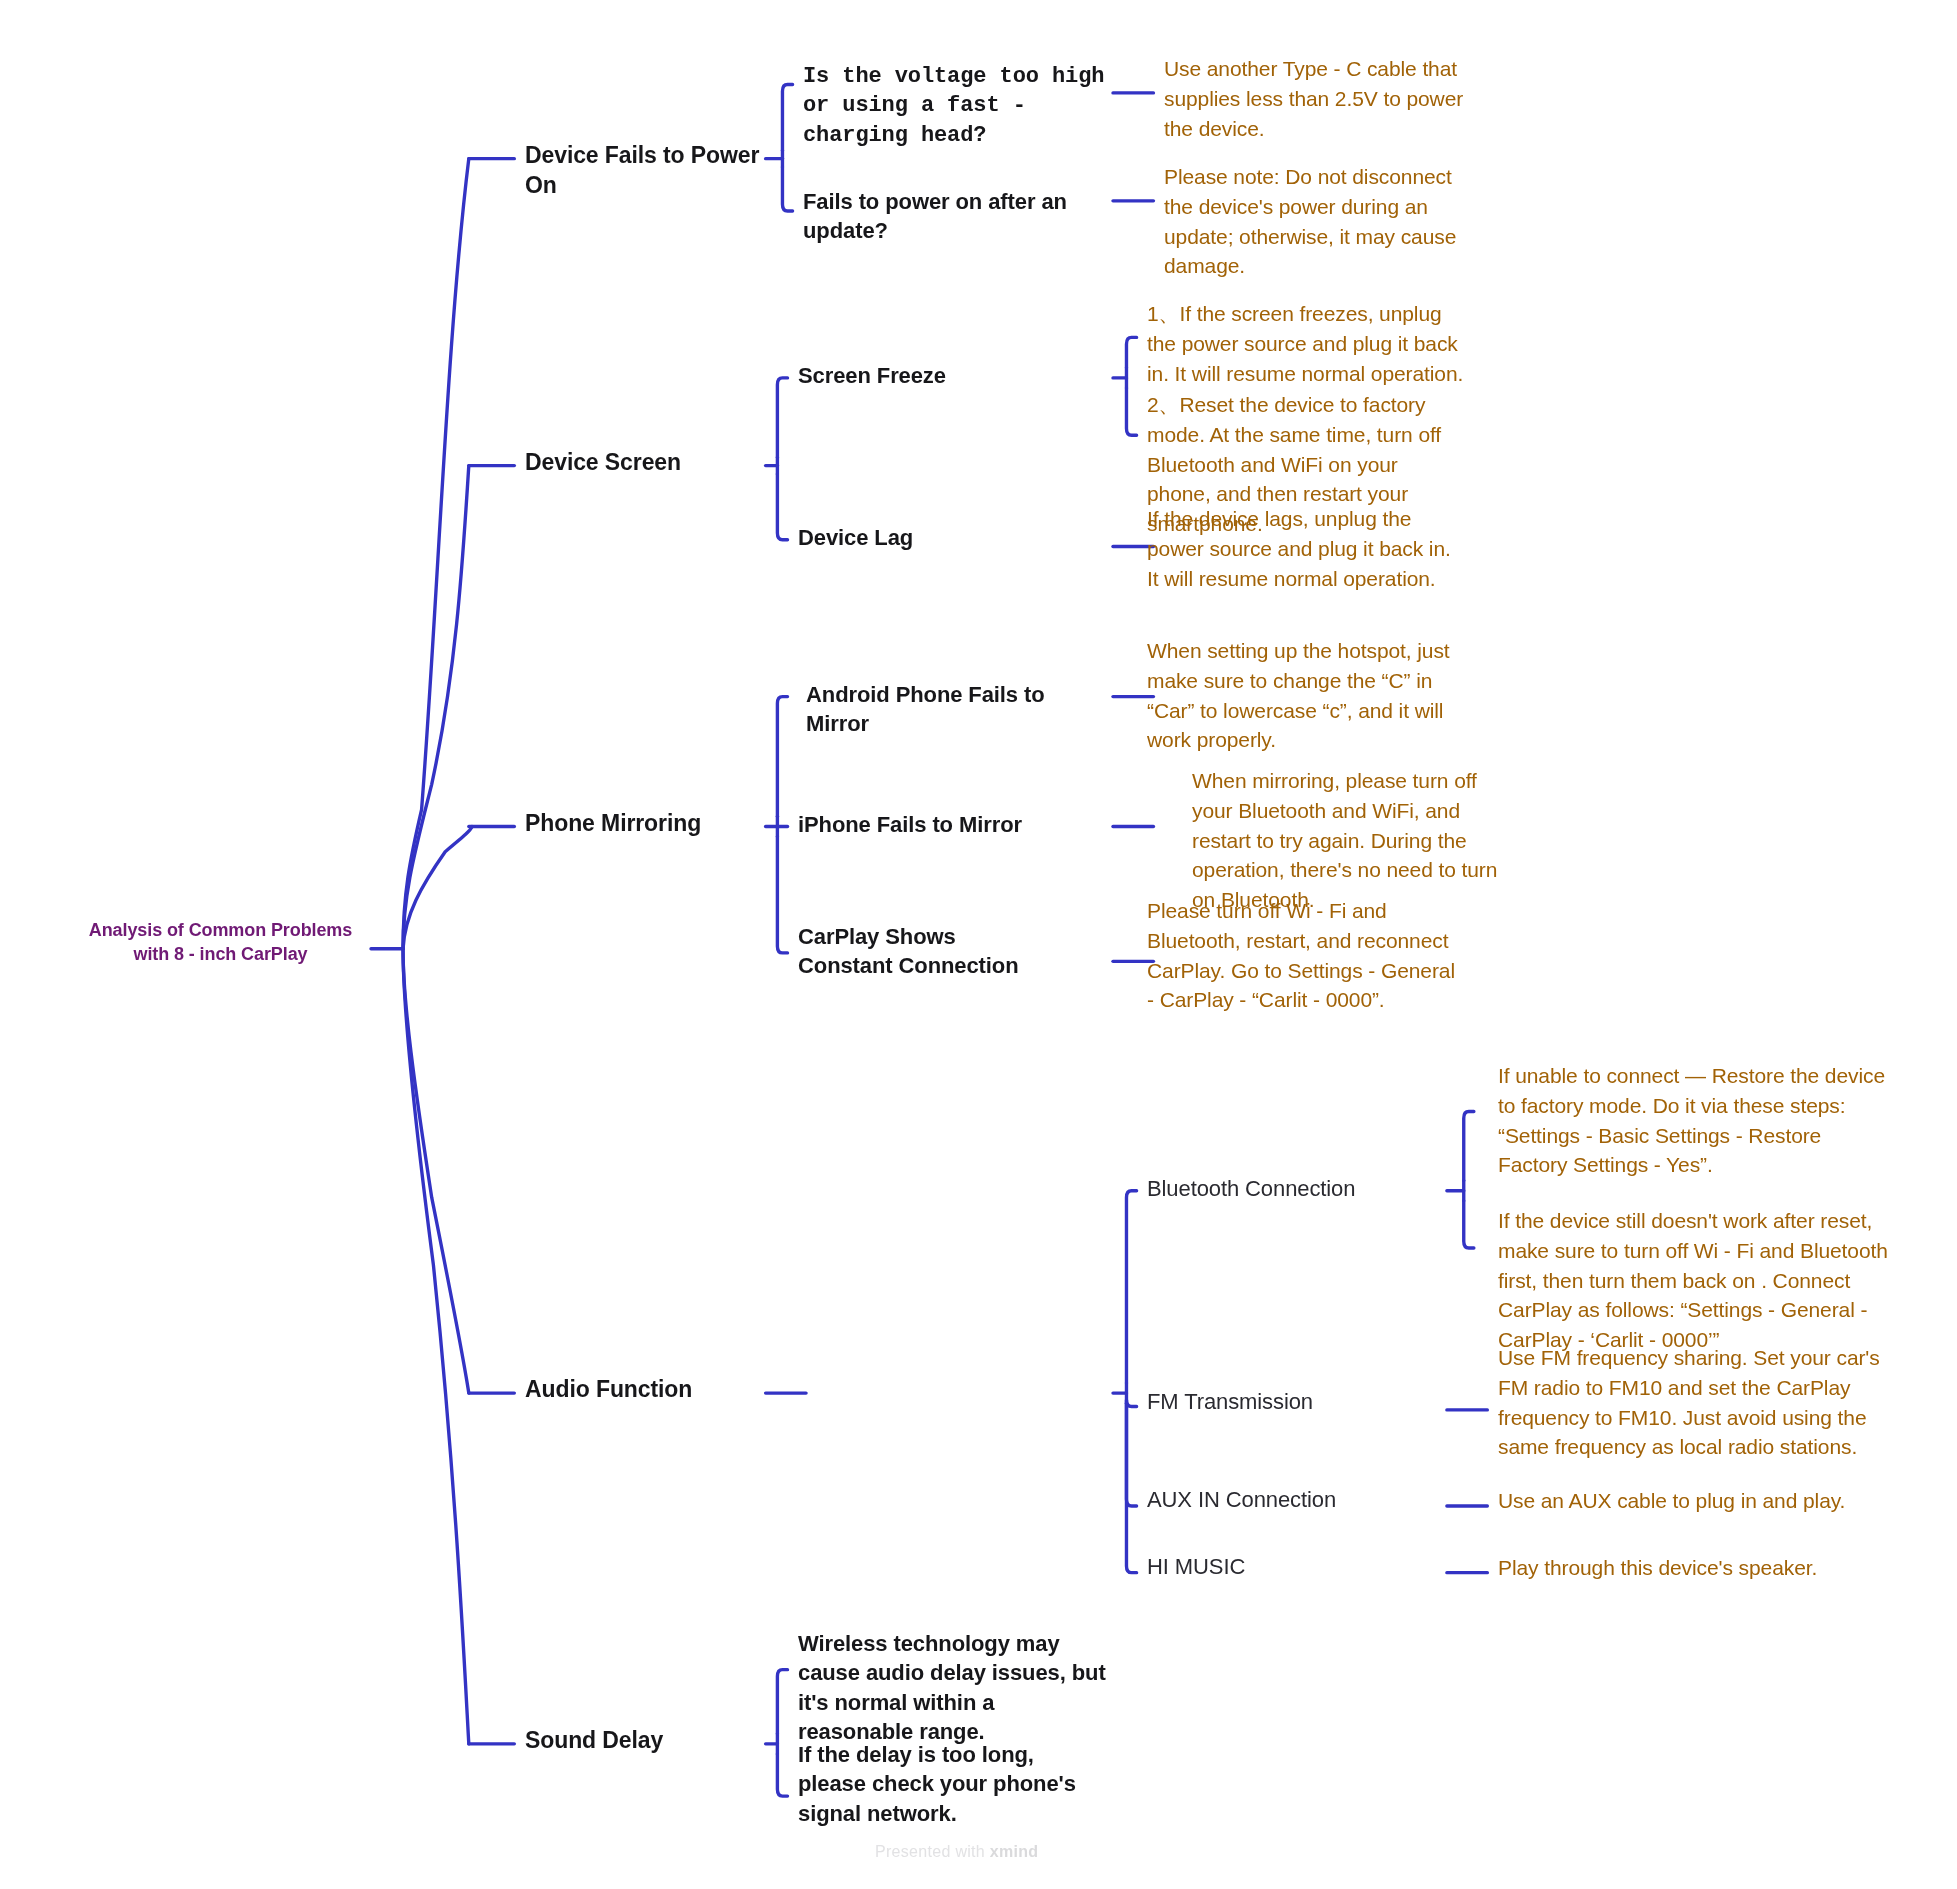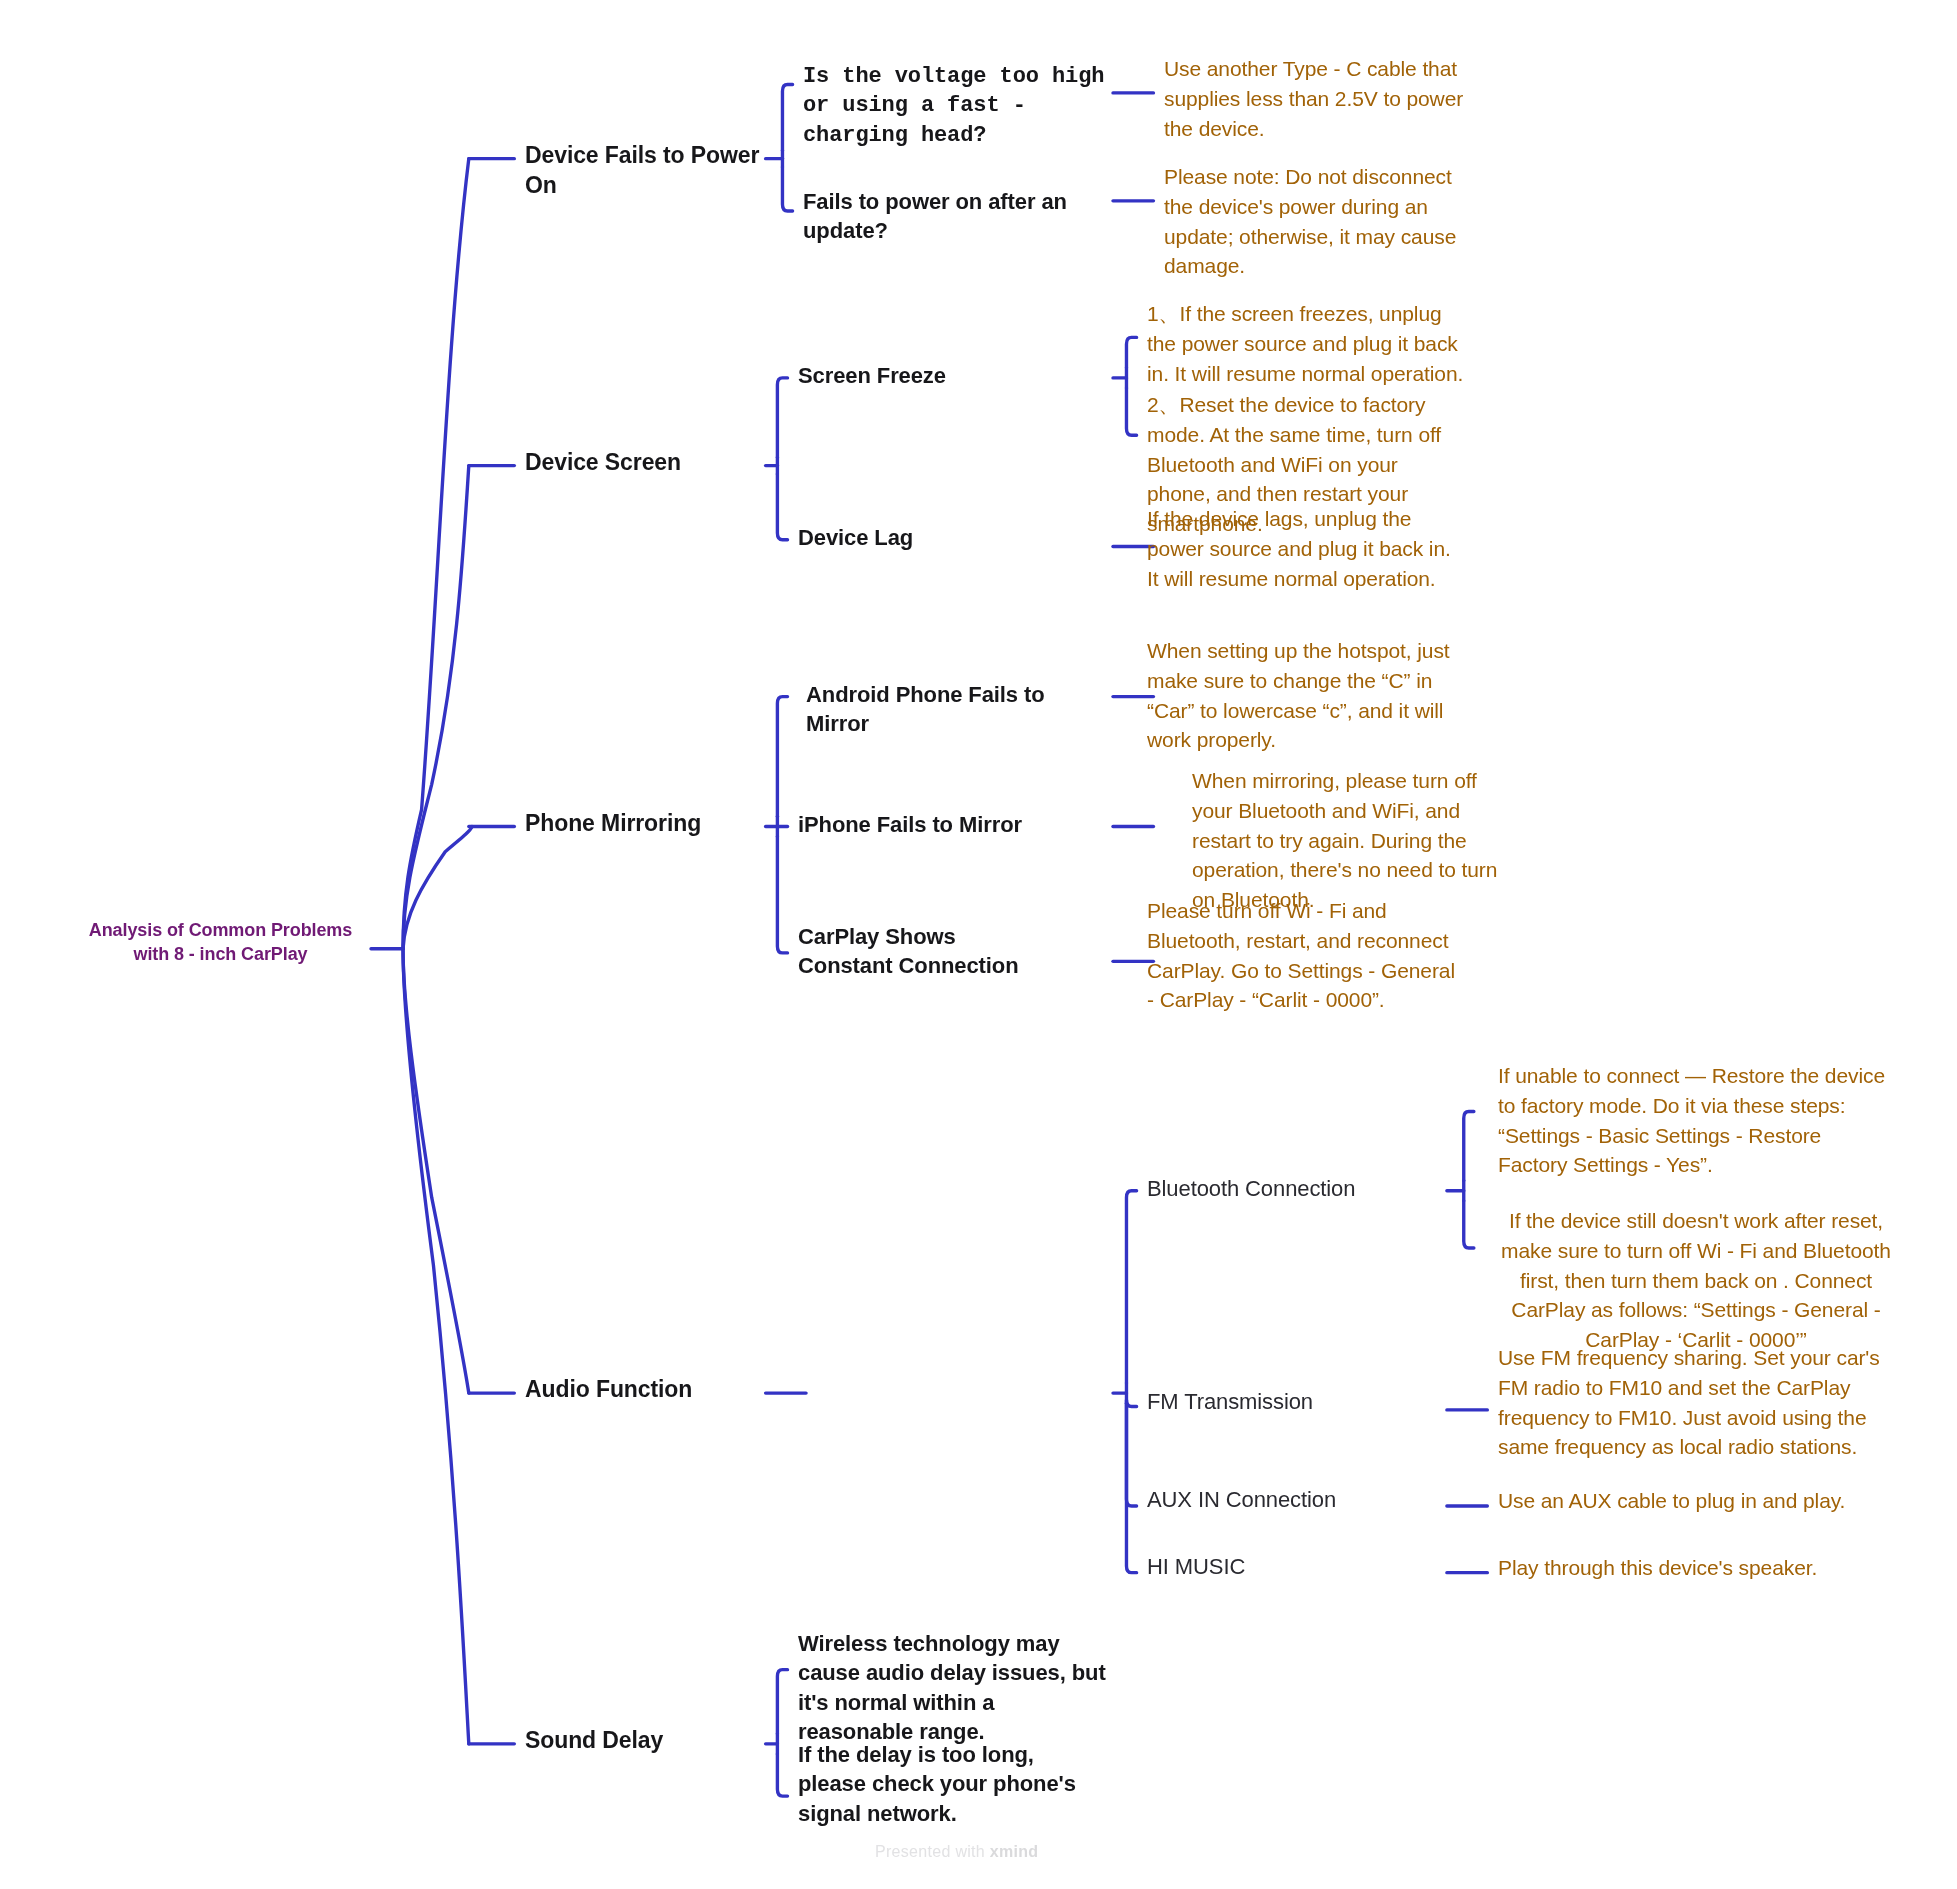--- a/index.html
+++ b/index.html
@@ -187,21 +187,21 @@
 
   <div class="node lvl2" style="left:798px; top:810px; width:287px;">iPhone Fails to Mirror</div>
   <div class="node leaf" style="left:1147px; top:766px; width:320px;margin-left:45px;">When mirroring, please turn off your Bluetooth and WiFi, and restart to try again. During the operation, there's no need to turn on Bluetooth.</div>
 
   <div class="node lvl2" style="left:798px; top:922px; width:253px;">CarPlay Shows Constant Connection</div>
   <div class="node leaf" style="left:1147px; top:896px; width:320px;">Please turn off Wi - Fi and Bluetooth, restart, and reconnect CarPlay. Go to Settings - General - CarPlay - “Carlit - 0000”.</div>
 
 
   <div class="node lvl2r" style="left:1147px; top:1174px; width:287px;">Bluetooth Connection</div>
   <div class="node leaf" style="left:1498px; top:1061px; width:396px;">If unable to connect — Restore the device to factory mode. Do it via these steps: “Settings - Basic Settings - Restore Factory Settings - Yes”.</div>
-  <div class="node leaf" style="left:1498px; top:1206px; width:396px;text-align:center;">If the device still doesn't work after reset, make sure to turn off Wi - Fi and Bluetooth first, then turn them back on . Connect CarPlay as follows: “Settings - General - CarPlay - ‘Carlit - 0000’”</div>
+  <div class="node leaf" style="left:1498px; top:1206px; width:396px;">If the device still doesn't work after reset, make sure to turn off Wi - Fi and Bluetooth first, then turn them back on . Connect CarPlay as follows: “Settings - General - CarPlay - ‘Carlit - 0000’”</div>
 
   <div class="node lvl2r" style="left:1147px; top:1387px; width:287px;">FM Transmission</div>
   <div class="node leaf" style="left:1498px; top:1343px; width:396px;">Use FM frequency sharing. Set your car's FM radio to FM10 and set the CarPlay frequency to FM10. Just avoid using the same frequency as local radio stations.</div>
 
   <div class="node lvl2r" style="left:1147px; top:1485px; width:287px;">AUX IN Connection</div>
   <div class="node leaf" style="left:1498px; top:1486px; width:396px;">Use an AUX cable to plug in and play.</div>
 
   <div class="node lvl2r" style="left:1147px; top:1552px; width:287px;">HI MUSIC</div>
   <div class="node leaf" style="left:1498px; top:1553px; width:396px;">Play through this device's speaker.</div>
 

